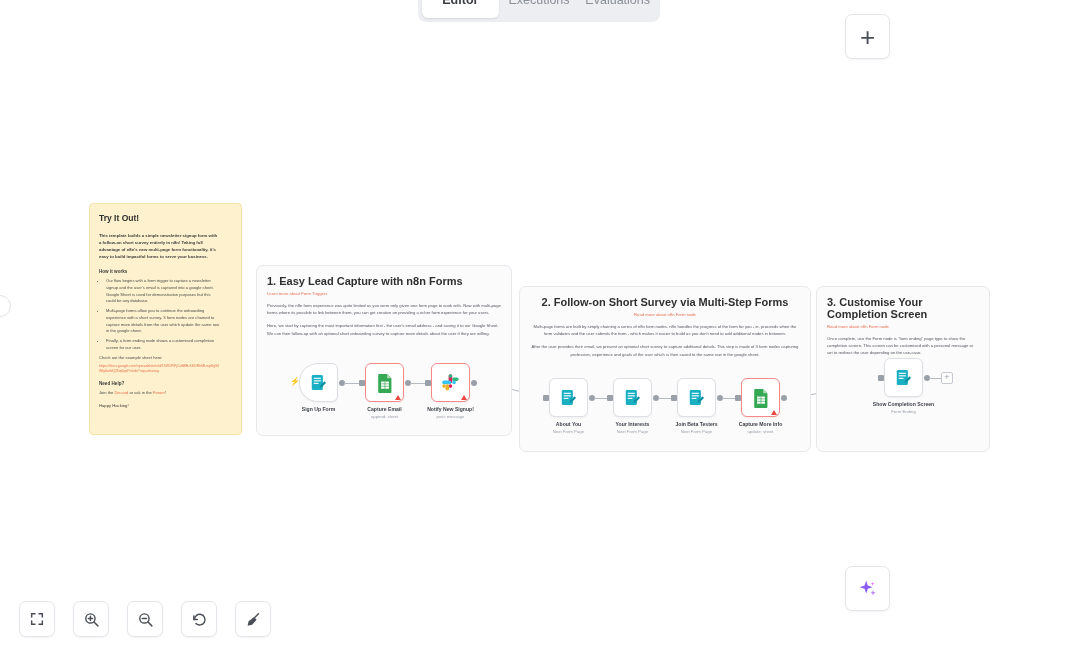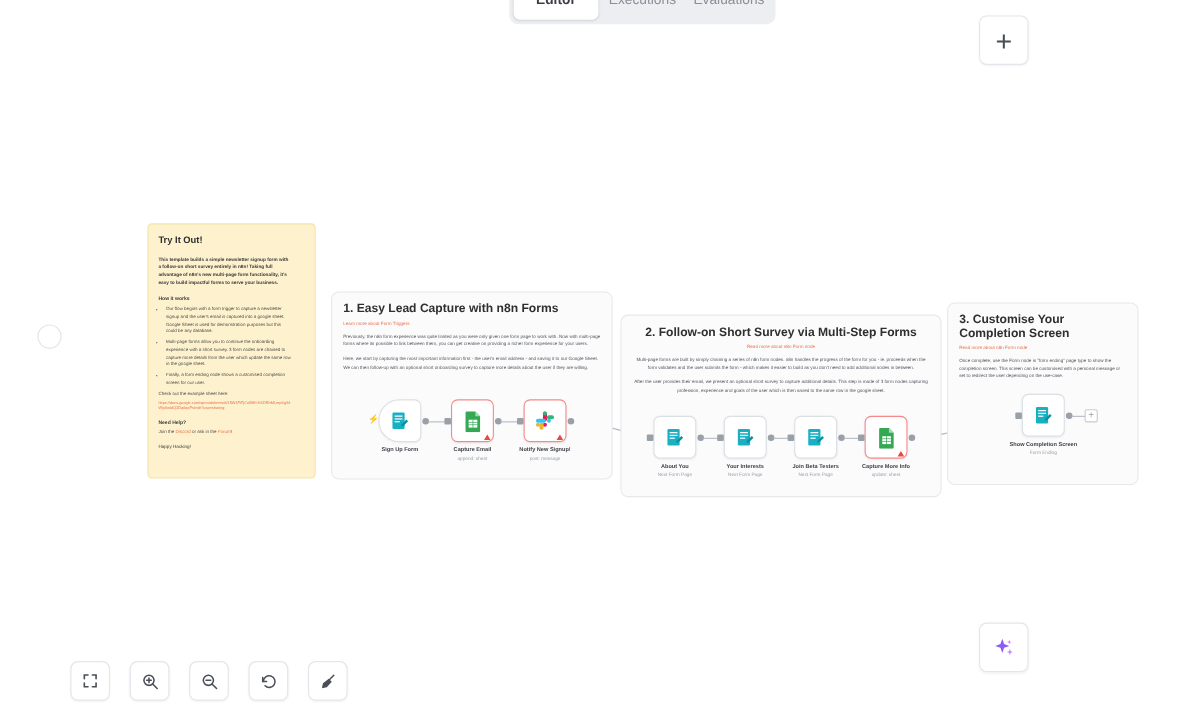--- a/index.html
+++ b/index.html
@@ -6,21 +6,20 @@
   html, body {
     width: 1080px; height: 654px;
     overflow: hidden;
     font-family: "Liberation Sans", sans-serif;
     background: #ffffff;
   }
   #canvas {
     position: relative;
     width: 904px; height: 654px;
     background: #ffffff;
-    margin-left: 45px;
   }
 
   
   .tabbar {
     position: absolute; left: 418px; top: -22px;
     width: 242px; height: 44px;
     background: #eceef1;
     border-radius: 8px;
     display: flex; align-items: center;
     padding: 4px;
@@ -128,21 +127,21 @@
   .group a.sub {
     font-size: 4.2px; color: #e8704f; text-decoration: none;
     display: block; margin-bottom: 6px;
   }
   .group p.body {
     font-size: 4.2px; line-height: 1.72; color: #52565d; margin-bottom: 6px;
   }
 
   #group1 { left: 256px; top: 265px; width: 256px; height: 171px; }
   #group2 { left: 519px; top: 286px; width: 292px; height: 166px; text-align: center; }
-  #group3 { left: 816px; top: 275px; width: 174px; height: 166px; }
+  #group3 { left: 816px; top: 286px; width: 174px; height: 166px; }
 
   
   .nodes { position: absolute; display: flex; align-items: flex-start; }
   #nodes1 { left: 299px; top: 363px; gap: 27px; }
   #nodes2 { left: 549px; top: 378px; gap: 25px; }
   #nodes3 { left: 884px; top: 358px; }
 
   .node-wrap { position: relative; width: 39px; display: flex; flex-direction: column; align-items: center; }
   .node-box {
     width: 39px; height: 39px;

